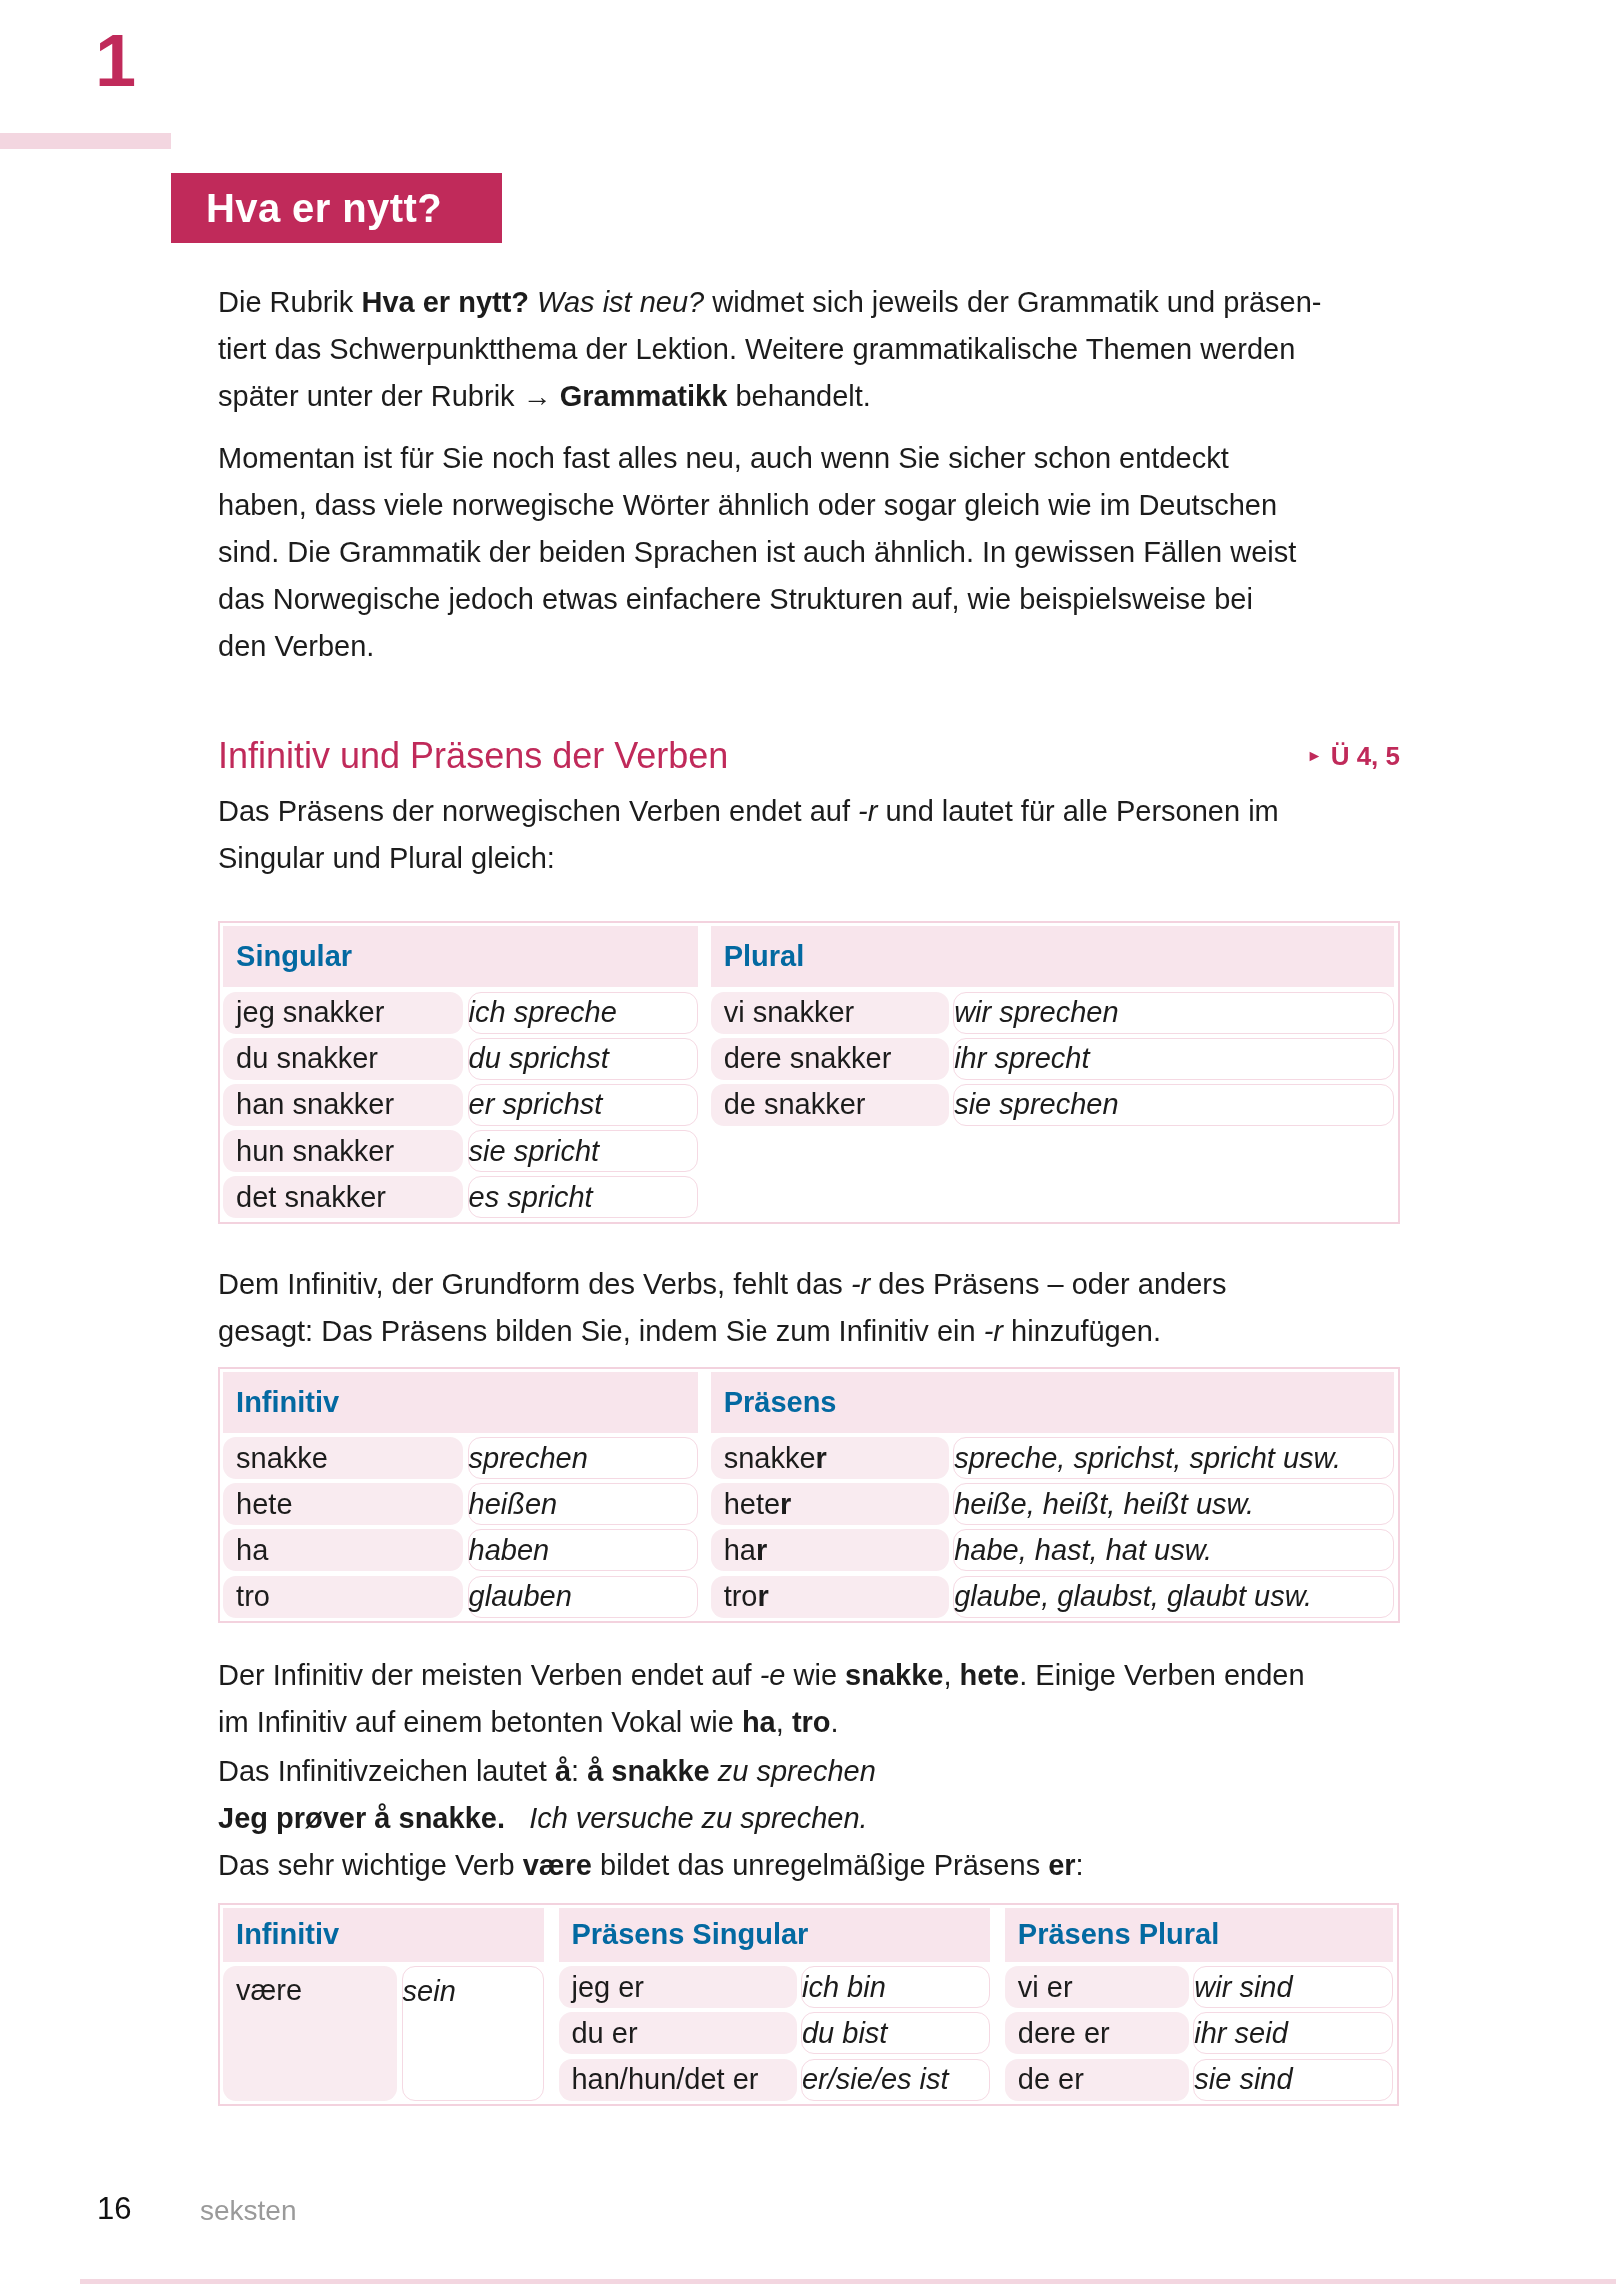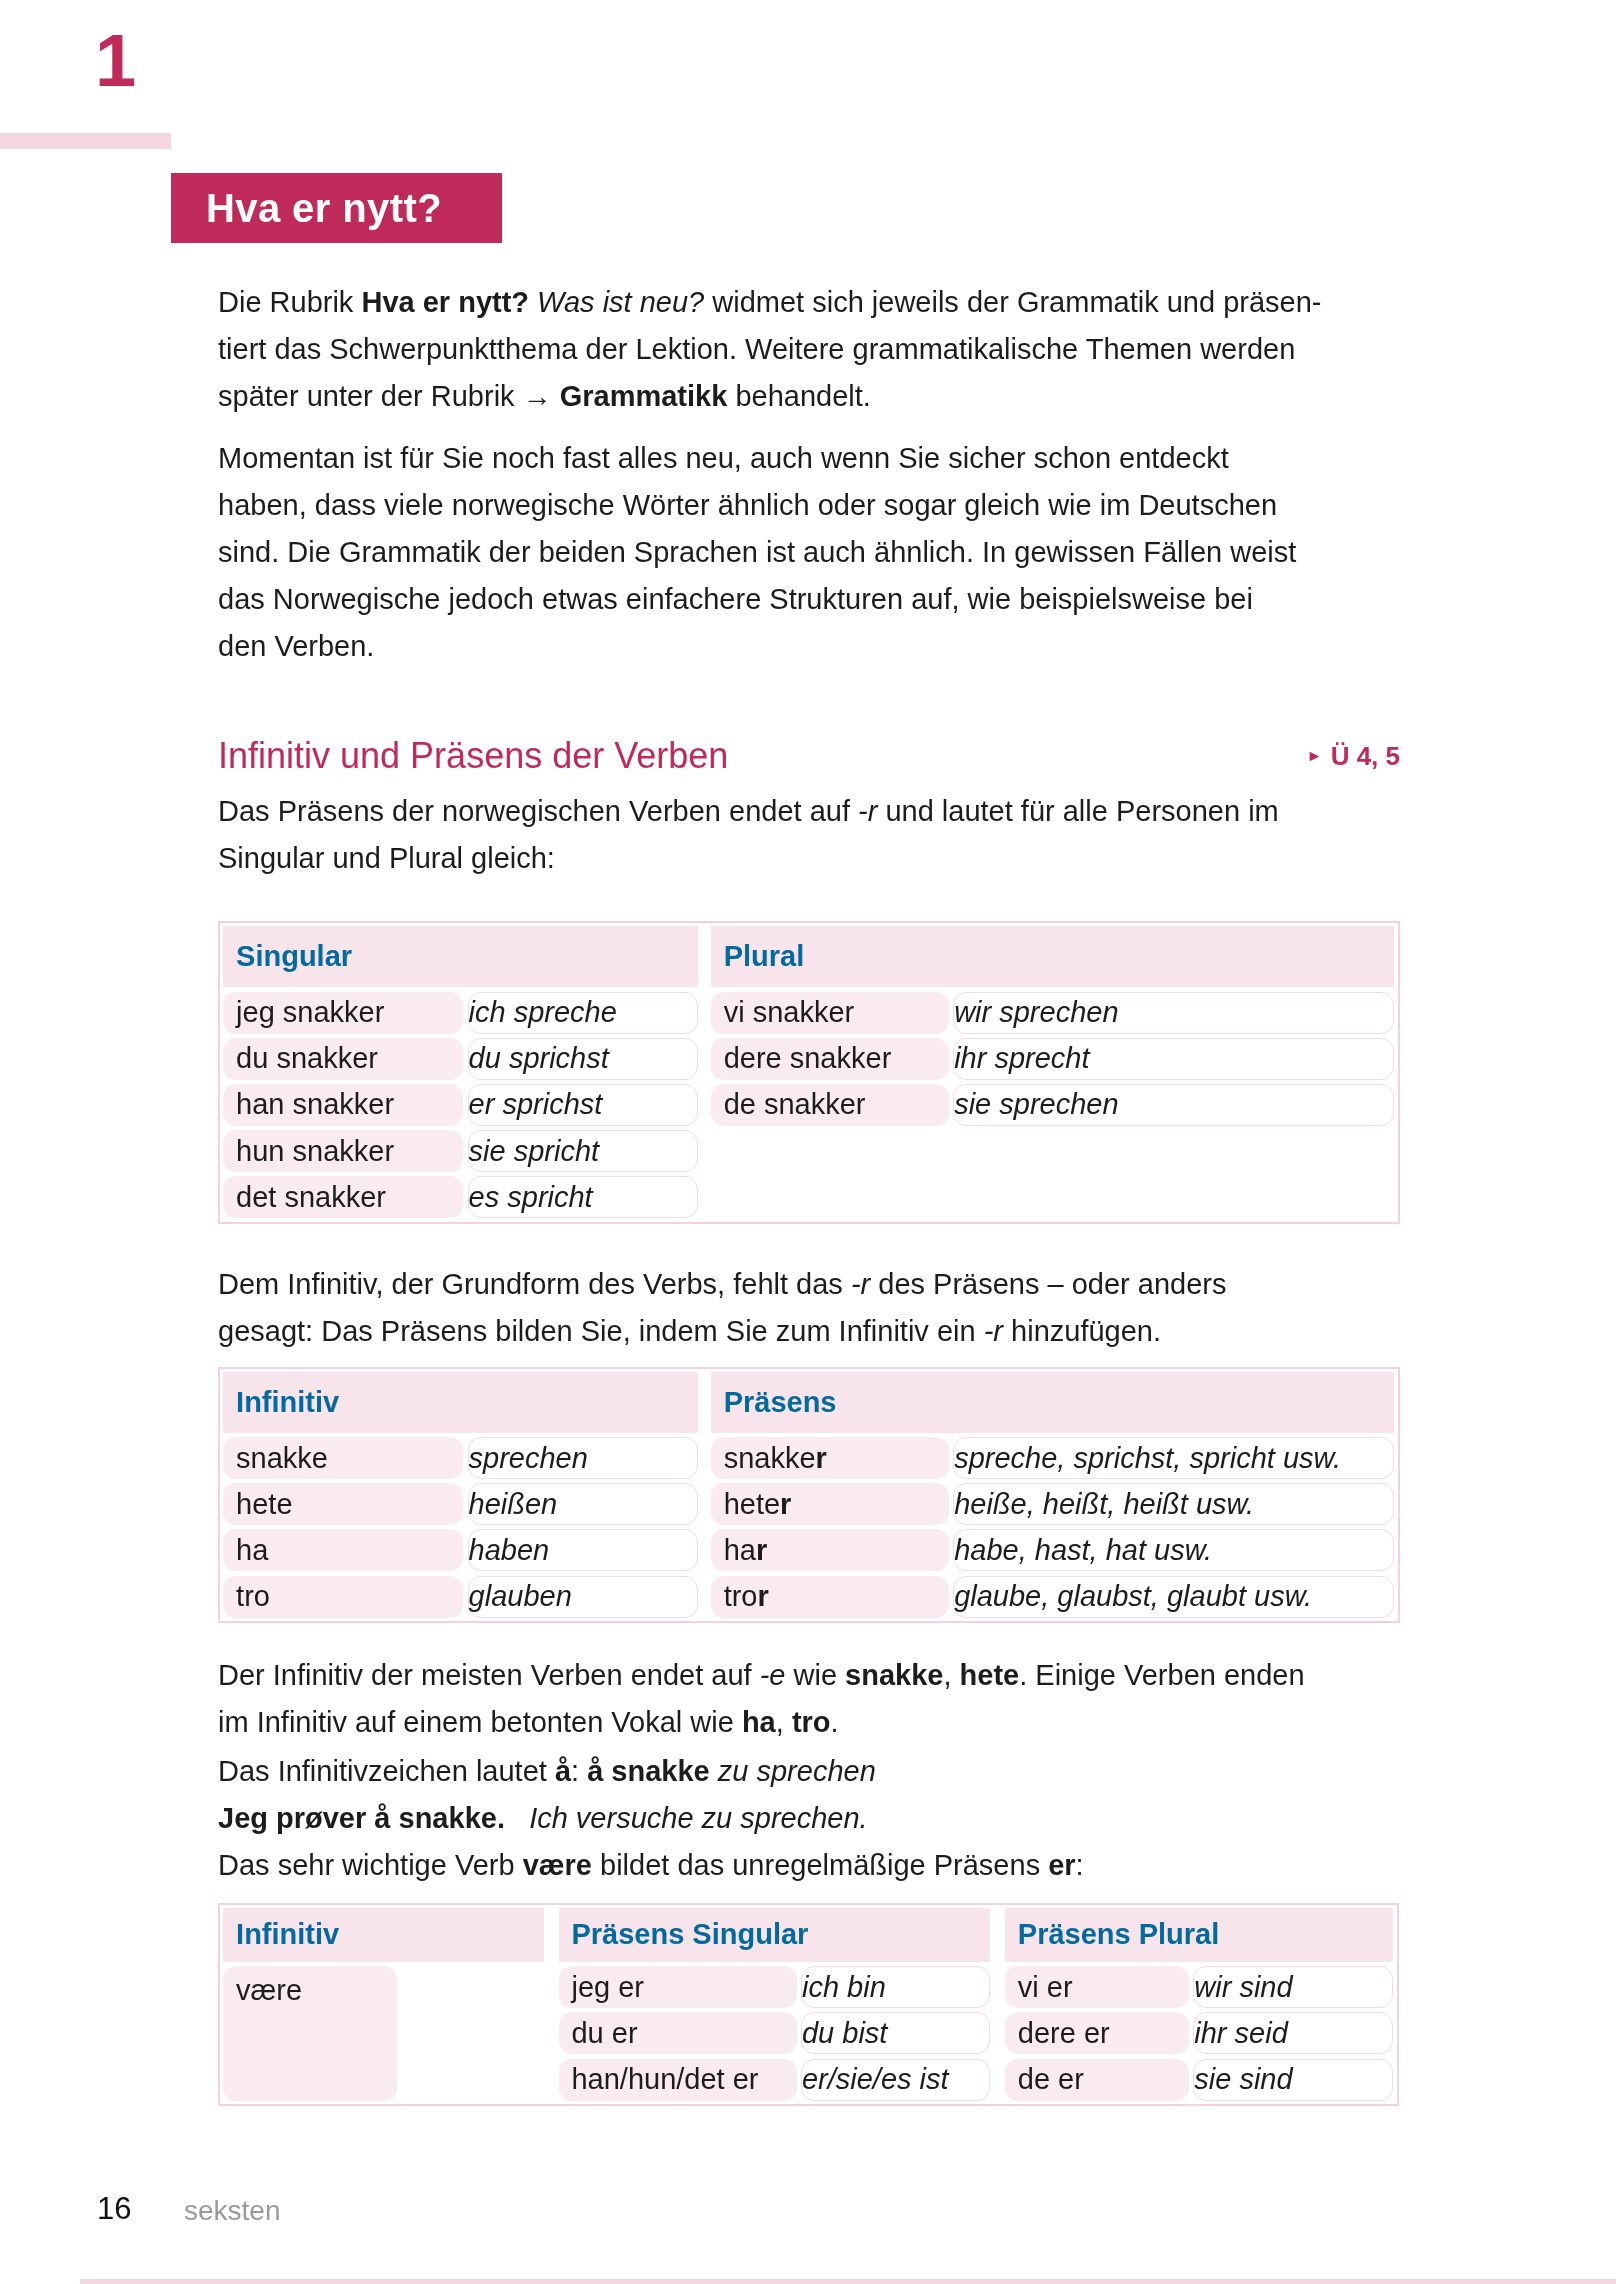--- a/index.html
+++ b/index.html
@@ -41,21 +41,21 @@
   .c1{grid-column:1;} .c2{grid-column:2;} .c4{grid-column:4;} .c5{grid-column:5;}
   .c7{grid-column:7;} .c8{grid-column:8;}
   .r1{grid-row:1;} .r2{grid-row:2;} .r3{grid-row:3;} .r4{grid-row:4;} .r5{grid-row:5;} .r6{grid-row:6;}
 
   .mt-p2{margin-top:15px;} .mt-intro{margin-top:10px;} .mt-t1{margin-top:39px;}
   .mt-between{margin-top:37px;} .mt-t2{margin-top:11.8px;} .mt-after{margin-top:29px;}
   .mt-lines{margin-top:2px;} .mt-t3{margin-top:13.5px;}
 
   
   .footer-num{position:absolute;left:97px;top:2191px;font-size:31px;color:#111;}
-  .footer-word{position:absolute;left:184px;top:2195px;font-size:28px;color:#9a9a9a;}
+  .footer-word{position:absolute;left:200px;top:2195px;font-size:28px;color:#9a9a9a;}
   .bottom-bar{position:absolute;left:80px;right:0;bottom:0;height:5px;background:#f3d6e0;}
 </style>
 </head>
 <body>
 
 <div id="page">
 
   <div class="chapter-num">1</div>
   <div class="top-bar"></div>
   <div class="title-box">
@@ -140,20 +140,21 @@
 
     <div class="para mt-after"><span>Der Infinitiv der meisten Verben endet auf </span><span class="i">-e</span><span> wie </span><span class="b">snakke</span><span>, </span><span class="b">hete</span><span>. Einige Verben enden</span><br><span>im Infinitiv auf einem betonten Vokal wie </span><span class="b">ha</span><span>, </span><span class="b">tro</span><span>.</span></div>
     <div class="para mt-lines"><span>Das Infinitivzeichen lautet </span><span class="b">å</span><span>: </span><span class="b">å snakke</span><span> </span><span class="i">zu sprechen</span><br><span class="b">Jeg prøver å snakke.</span><span>&nbsp;&nbsp; </span><span class="i">Ich versuche zu sprechen.</span><br><span>Das sehr wichtige Verb </span><span class="b">være</span><span> bildet das unregelmäßige Präsens </span><span class="b">er</span><span>:</span></div>
 
     <div class="tbl t3 mt-t3">
       <div class="hdr r1" style="grid-column:1/3">Infinitiv</div>
       <div class="hdr r1" style="grid-column:4/6">Präsens Singular</div>
       <div class="hdr h78 r1">Präsens Plural</div>
 
       <div class="cell pk c1 tall">være</div>
+      <div class="cell wt de c2 tall">sein</div>
 
       <div class="cell pk c4 r2">jeg er</div>
       <div class="cell wt de c5 r2">ich bin</div>
       <div class="cell pk c4 r3">du er</div>
       <div class="cell wt de c5 r3">du bist</div>
       <div class="cell pk c4 r4">han/hun/det er</div>
       <div class="cell wt de c5 r4">er/sie/es ist</div>
 
       <div class="cell pk c7 r2">vi er</div>
       <div class="cell wt de c8 r2">wir sind</div>

